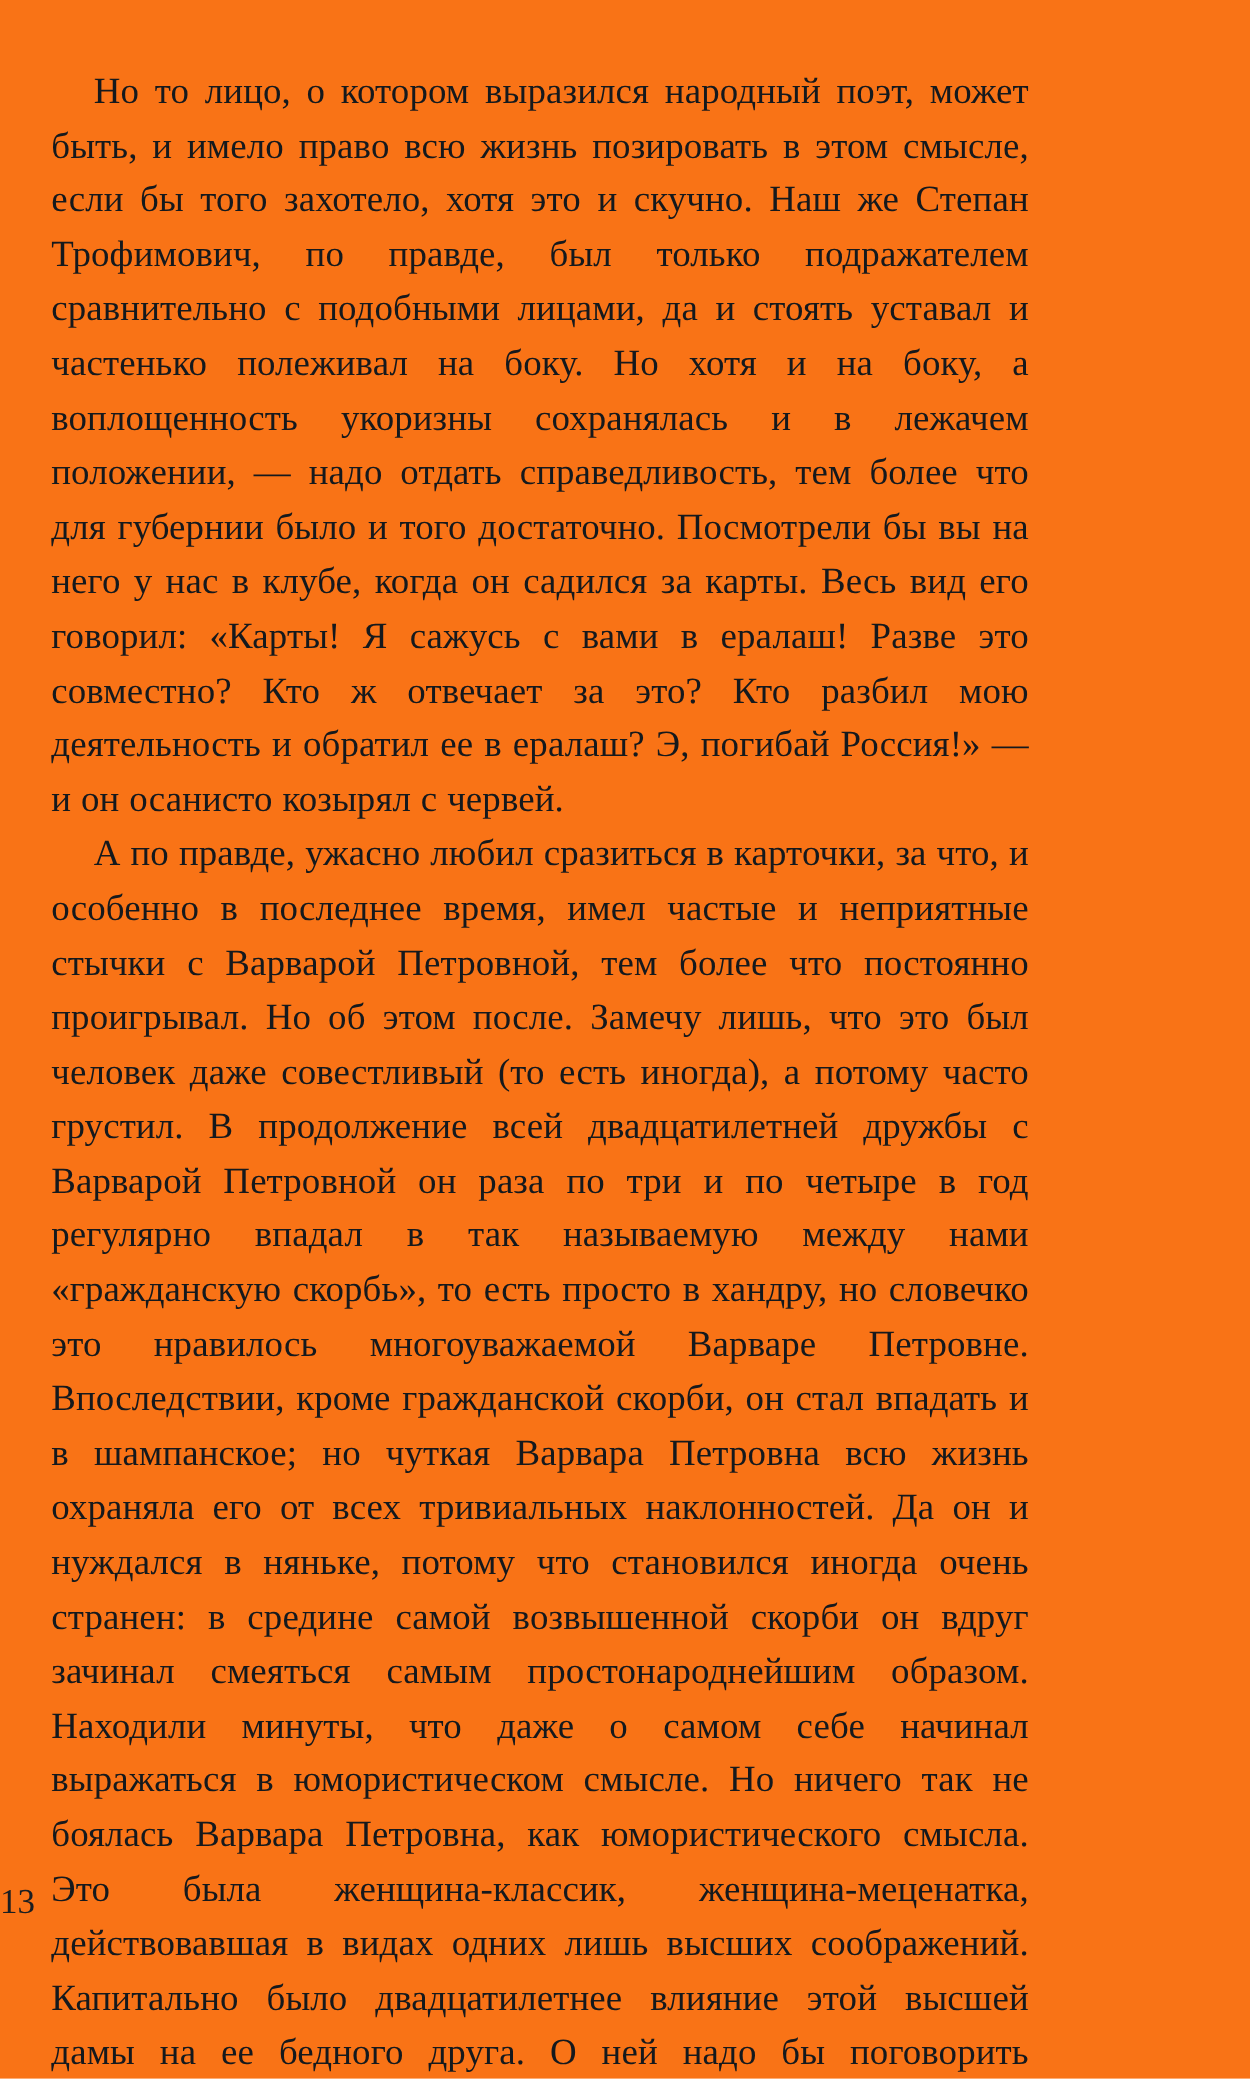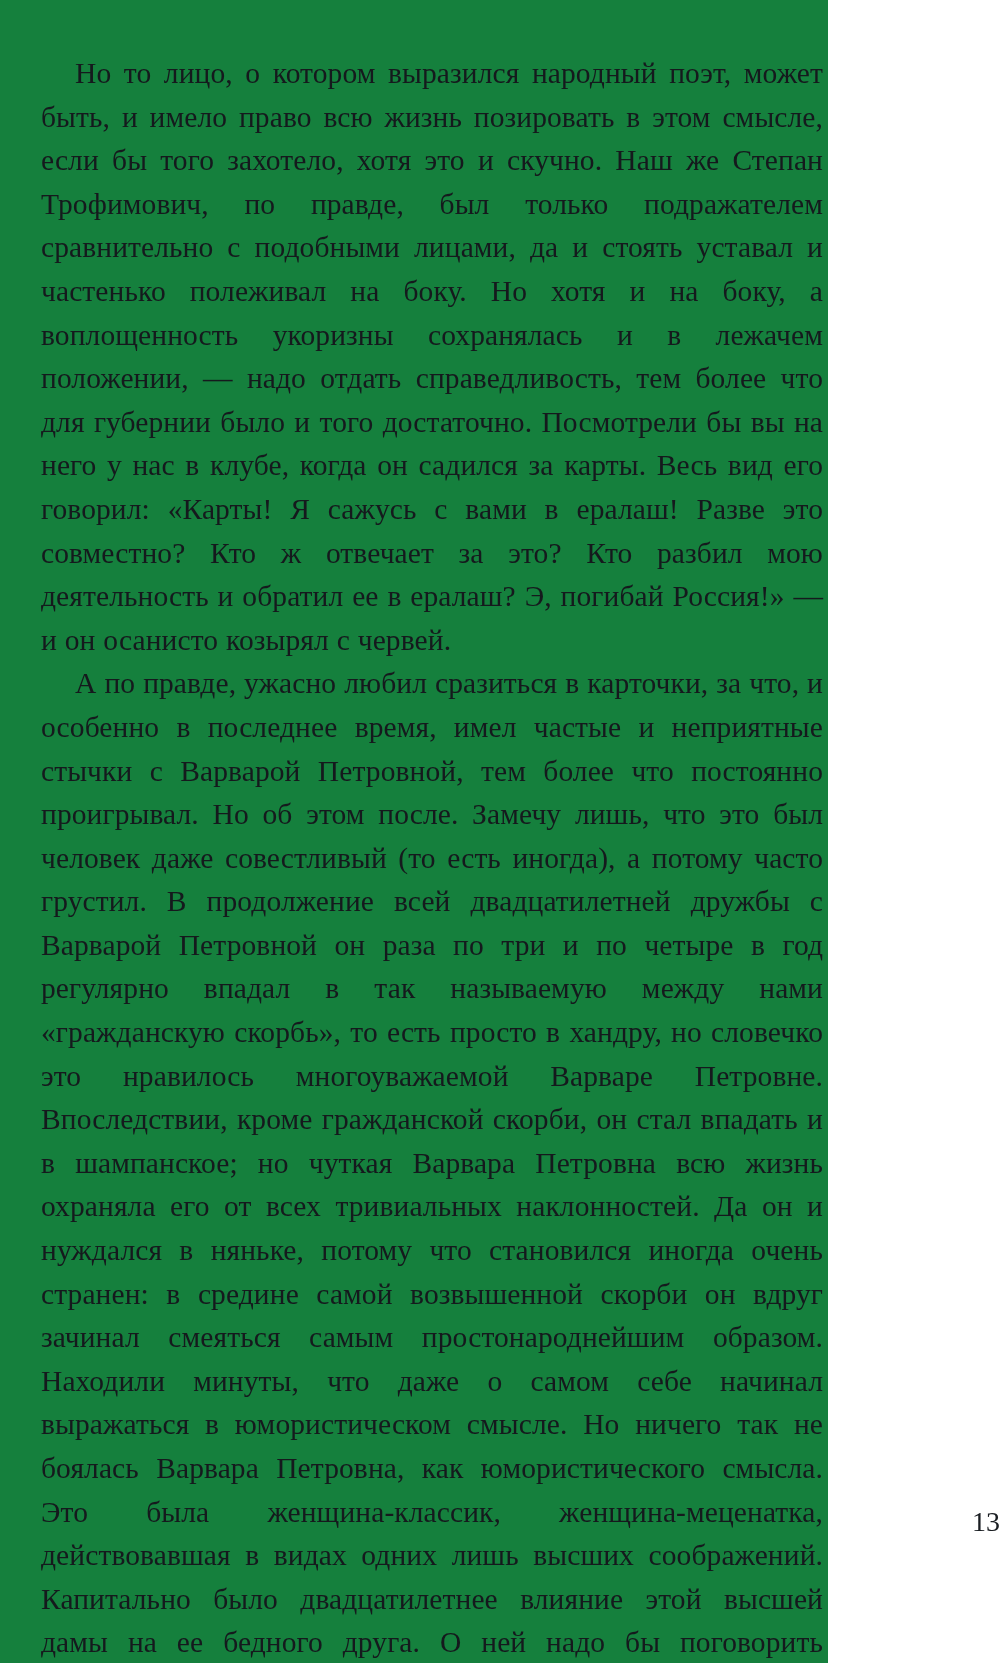--- a/index.html
+++ b/index.html
@@ -12,23 +12,23 @@
     height: 1663px;
     font-family: "Liberation Serif", "DejaVu Serif", serif;
     color: #14181c;
     position: relative;
     overflow: hidden;
   }
   .page {
     position: absolute;
     left: 0;
     top: 0;
-    width: 828px;
+    width: 1000px;
     height: 1663px;
-    background: #15803d;
+    background: #f97316;
   }
   .text-block {
     position: absolute;
     left: 41px;
     top: 52px;
     width: 782px;
   }
   .para {
     margin: 0;
     font-size: 29.5px;
@@ -43,21 +43,21 @@
     margin-top: 0;
   }
   .para.indent {
     text-indent: 34px;
   }
   .page-number {
     position: absolute;
     left: 0;
     top: 1505px;
     width: 1000px;
-    text-align: right;
+    text-align: left;
     font-size: 28px;
     line-height: 34px;
     color: #1a1e22;
     font-family: "Liberation Serif", "DejaVu Serif", serif;
   }
 </style>
 </head>
 <body>
 
 <div class="page">

